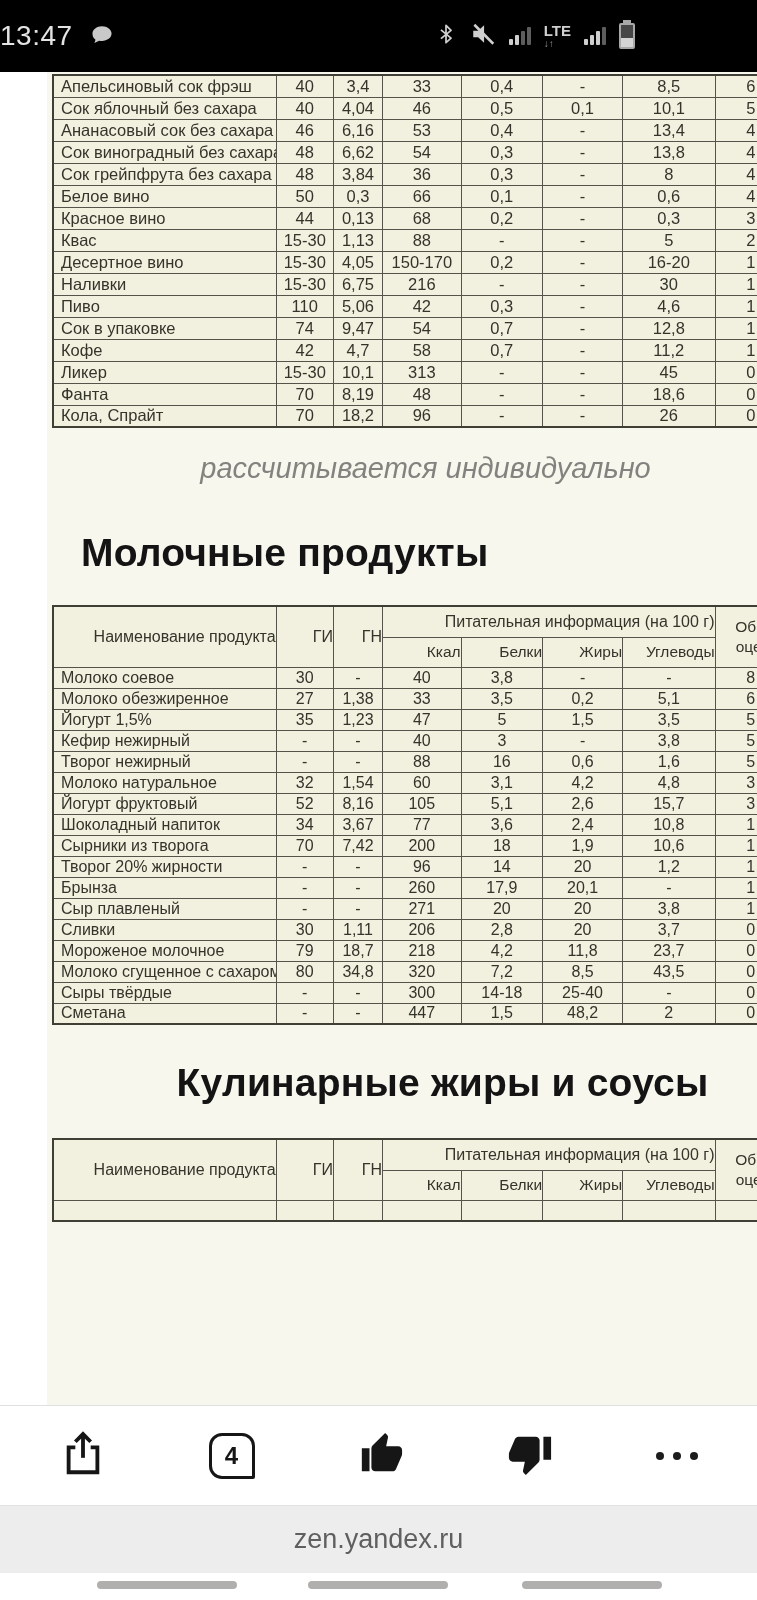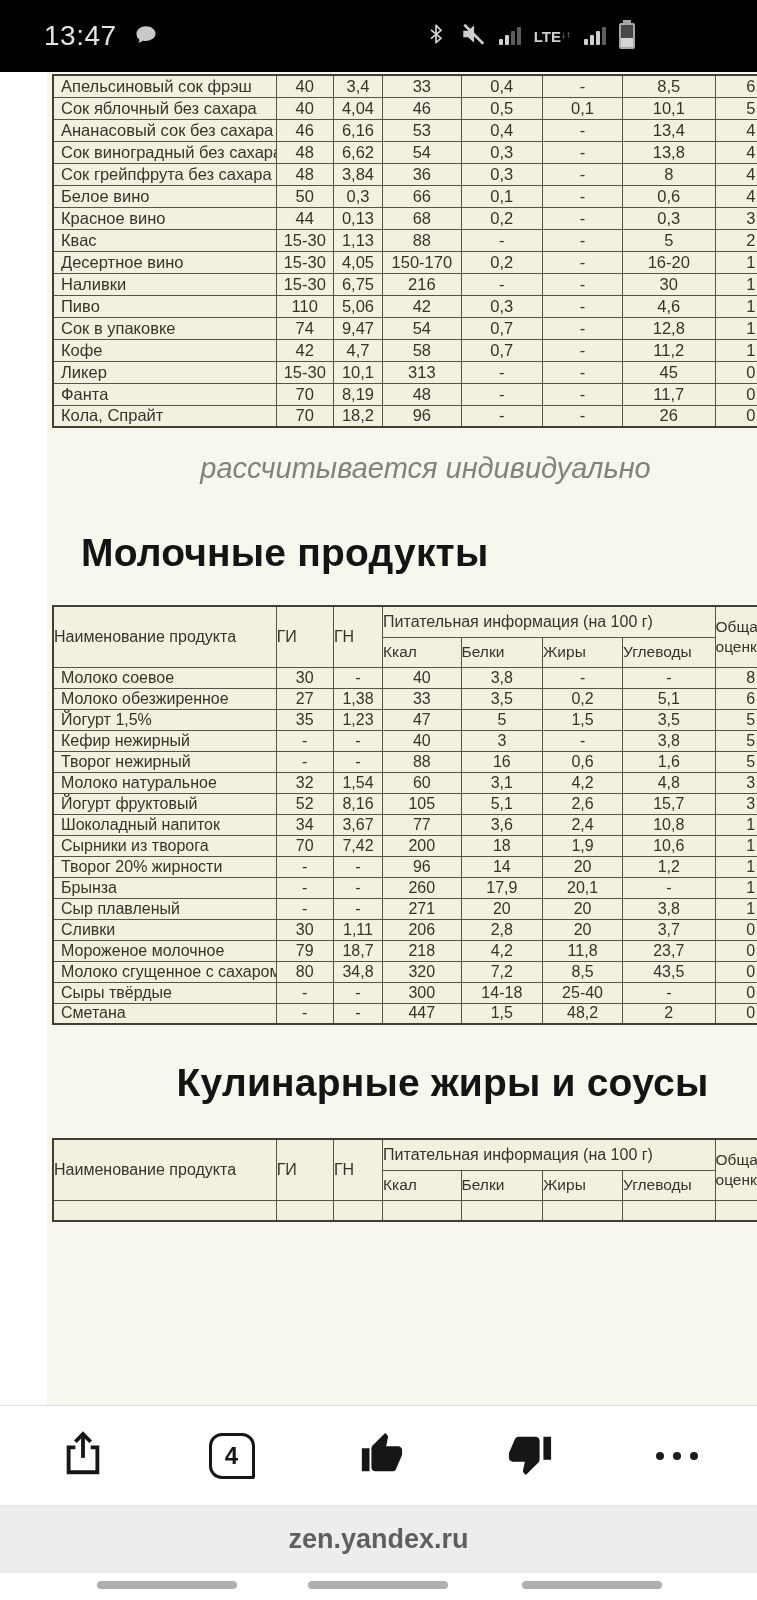--- a/index.html
+++ b/index.html
@@ -5,26 +5,26 @@
   * { margin:0; padding:0; box-sizing:border-box; }
   html,body { background:#000; }
   .screen {
     position:relative; width:757px; height:1600px; margin:0 auto;
     background:#fff; overflow:hidden;
     font-family:"Liberation Sans","DejaVu Sans",sans-serif;
   }
   
   .status-bar {
     position:absolute; top:0; left:0; width:757px; height:72px;
-    background:#000; display:flex; align-items:center; padding-left:44px;
+    background:#000; display:flex; align-items:center; 
   }
   .sb-time { color:#e3e3e3; font-size:28px; letter-spacing:.5px; }
   .sb-chat { margin-left:16px; display:flex; }
   .sb-right { margin-left:auto; margin-right:122px; display:flex; align-items:center; gap:13px; }
-  .lte-block { display:flex; align-items:flex-start; line-height:1; }
+  .lte-block { display:flex; flex-direction:column; align-items:flex-start; line-height:1; }
   .lte-label { color:#cfcfcf; font-size:15px; font-weight:bold; }
   .lte-arrows { color:#9a9a9a; font-size:10px; margin-top:1px; }
   .sigbars { display:flex; align-items:flex-end; gap:2px; }
   .sigbars i { display:block; width:4px; background:#cfcfcf; border-radius:1px; }
   .sigbars i.dim { background:#5d5d5d; }
   .battery { position:relative; width:16px; height:26px; border:2px solid #a8a8a8; border-radius:2px; background:#474747; }
   .battery .tip { position:absolute; top:-5px; left:2px; width:8px; height:3px; background:#a8a8a8; }
   .battery .fill { position:absolute; bottom:0; left:0; right:0; height:42%; background:#d4d4d4; }
   
   .content {
@@ -36,21 +36,21 @@
     background:#f2f1df; border:2px solid #403f36; color:#35342b;
   }
   .gi-table td, .gi-table th { border:1px solid #55544a; overflow:hidden; white-space:nowrap; font-weight:normal; }
   .gi-table td.name { text-align:left; padding-left:7px; }
   .gi-table td.num { text-align:center; }
   .t1 { margin-top:2px; }
   .t1 td { height:22px; font-size:16.5px; }
   .t2 { margin-top:30px; }
   .t3 { margin-top:33px; }
   .t2 tbody td, .t3 tbody td { height:21px; font-size:16px; }
-  .gi-table thead th { text-align:left; font-size:16px; }
+  .gi-table thead th { text-align:right; font-size:16px; }
   .gi-table thead .tier1 th { height:31px; }
   .gi-table thead .tier2 th { height:30px; font-size:15.5px; }
   .score-th { line-height:1.25; font-size:15.5px !important; }
   col.c-name{width:30.4%} col.c-gi{width:7.8%} col.c-gn{width:6.7%}
   col.c-kcal{width:10.7%} col.c-prot{width:11.1%} col.c-fat{width:10.9%}
   col.c-carb{width:12.6%} col.c-score{width:9.8%}
   .quote { margin-top:14px; text-align:center; font-style:italic; color:#82827e; font-size:29px; line-height:53px; }
   h2.sec { margin:36px 0 0 34px; font-size:39px; font-weight:bold; color:#141414; letter-spacing:.2px; }
   .h2b { margin-top:44px;text-align:center; }
   
@@ -66,21 +66,21 @@
     display:flex; align-items:center; justify-content:center;
     font-size:24px; font-weight:bold; color:#161616; background:#fff;
   }
   .dots { display:flex; gap:9px; }
   .dots i { width:8px; height:8px; border-radius:50%; background:#1d1d1d; }
   
   .url-bar {
     position:absolute; top:1505px; left:0; width:757px; height:68px;
     background:#ededed; border-top:1px solid #e2e2e2;
     display:flex; align-items:center; justify-content:center;
-    color:#5f5f5f; font-size:27px;font-weight:bold;
+    color:#5f5f5f; font-size:27px;
   }
   .nav-hints { position:absolute; top:1573px; left:0; width:757px; height:27px; background:#fff; }
   .nav-hints i { position:absolute; top:8px; width:140px; height:8px; border-radius:4px; background:#b0afad; }
   .nh1{ left:97px; } .nh2{ left:308px; } .nh3{ left:522px; }
 </style>
 </head>
 <body>
 
 <div class="screen">
 
@@ -280,21 +280,21 @@
             <td class="num">45</td>
             <td class="num">0</td>
           </tr>
           <tr>
             <td class="name">Фанта</td>
             <td class="num">70</td>
             <td class="num">8,19</td>
             <td class="num">48</td>
             <td class="num">-</td>
             <td class="num">-</td>
-            <td class="num">11,7</td>
+            <td class="num">18,6</td>
             <td class="num">0</td>
           </tr>
           <tr>
             <td class="name">Кола, Спрайт</td>
             <td class="num">70</td>
             <td class="num">18,2</td>
             <td class="num">96</td>
             <td class="num">-</td>
             <td class="num">-</td>
             <td class="num">26</td>

